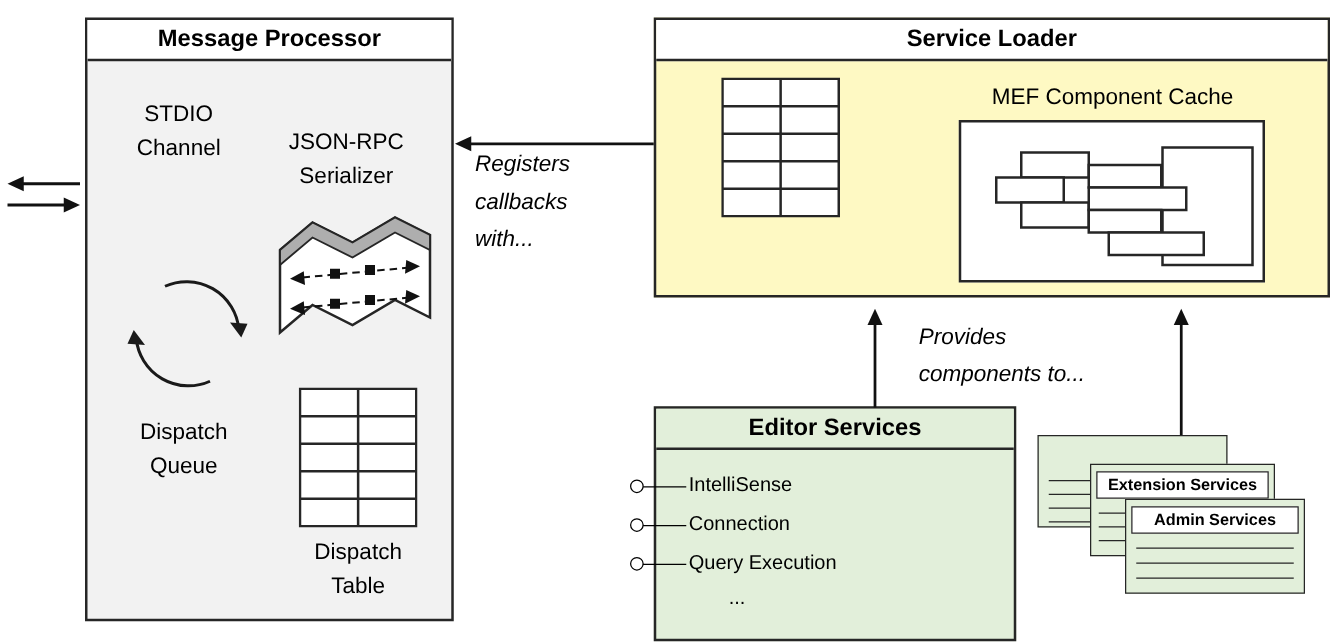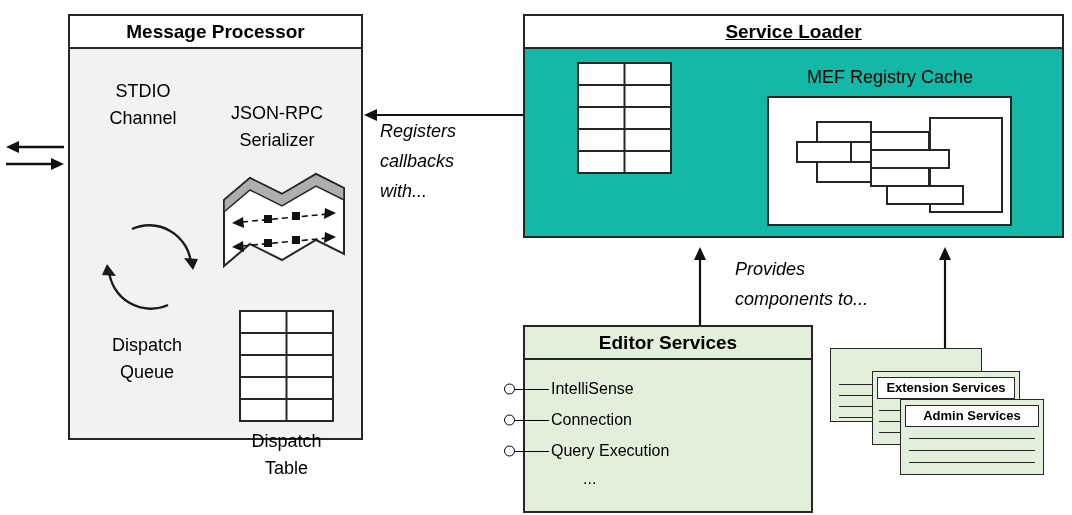--- a/index.html
+++ b/index.html
@@ -48,21 +48,21 @@
     position:absolute; left:4px; right:4px; top:5px; height:22px;
     border:1.6px solid #262626; background:#fff;
     font-weight:bold; font-size:13px; text-align:center; line-height:19px;
     overflow:hidden; white-space:nowrap;
   }
   .tline { position:absolute; height:0; border-top:1.6px solid #262626; }
 </style>
 </head>
 <body>
 
-<div class="panel" style="left:68px; top:14px; width:295px; height:426px; background:#f2f2f2;">
+<div class="panel" style="left:68px; top:14px; width:295px; height:483px; background:#f2f2f2;">
   <div class="panel-hdr">Message Processor</div>
 
   <div class="lbl" style="left:12px; top:62px; width:122px;">STDIO
 Channel</div>
 
   <div class="lbl" style="left:137px; top:84px; width:140px;">JSON-RPC
 Serializer</div>
 
   <svg class="abs" style="left:150px; top:146px;" width="128" height="112" viewBox="0 0 128 112">
     <polygon points="4,38 30,16 62,32 96,12 124,26 124,92 96,78 62,98 30,82 4,104" fill="#ffffff" stroke="#262626" stroke-width="2"></polygon>
@@ -102,34 +102,34 @@
 Table</div>
 </div>
 
 <svg class="abs" style="left:4px; top:140px;" width="64" height="32" viewBox="0 0 64 32">
   <line x1="60" y1="7" x2="12" y2="7" stroke="#111" stroke-width="2.4"></line>
   <polygon points="2,7 15,1 15,13" fill="#111"></polygon>
   <line x1="2" y1="24" x2="50" y2="24" stroke="#111" stroke-width="2.4"></line>
   <polygon points="60,24 47,18 47,30" fill="#111"></polygon>
 </svg>
 
-<div class="panel" style="left:523px; top:14px; width:541px; height:224px; background:#14b8a6;text-decoration:underline;">
+<div class="panel" style="left:523px; top:14px; width:541px; height:224px; background:#fef9c3;">
   <div class="panel-hdr">Service Loader</div>
 
   <svg class="abs" style="left:52px; top:46px;" width="95" height="112" viewBox="0 0 95 112">
     <rect x="1" y="1" width="93" height="110" fill="#fff" stroke="#262626" stroke-width="2"></rect>
     <line x1="47.5" y1="1" x2="47.5" y2="111" stroke="#262626" stroke-width="2"></line>
     <line x1="1" y1="23" x2="94" y2="23" stroke="#262626" stroke-width="2"></line>
     <line x1="1" y1="45" x2="94" y2="45" stroke="#262626" stroke-width="2"></line>
     <line x1="1" y1="67" x2="94" y2="67" stroke="#262626" stroke-width="2"></line>
     <line x1="1" y1="89" x2="94" y2="89" stroke="#262626" stroke-width="2"></line>
   </svg>
 
 
-  <div class="lbl" style="left:245px; top:48px; width:240px;">MEF Registry Cache</div>
+  <div class="lbl" style="left:245px; top:48px; width:240px;">MEF Component Cache</div>
 
   <div class="abs" style="left:242px; top:80px; width:245px; height:130px; background:#fff; border:2px solid #262626;">
     <svg width="241" height="126" viewBox="0 0 241 126">
       <rect x="161" y="20" width="72" height="94" fill="#fff" stroke="#262626" stroke-width="2"></rect>
       <rect x="48" y="24" width="54" height="20" fill="#fff" stroke="#262626" stroke-width="2"></rect>
       <rect x="28" y="44" width="54" height="20" fill="#fff" stroke="#262626" stroke-width="2"></rect>
       <rect x="48" y="64" width="54" height="20" fill="#fff" stroke="#262626" stroke-width="2"></rect>
       <rect x="102" y="34" width="58" height="18" fill="#fff" stroke="#262626" stroke-width="2"></rect>
       <rect x="102" y="52" width="78" height="18" fill="#fff" stroke="#262626" stroke-width="2"></rect>
       <rect x="102" y="70" width="58" height="18" fill="#fff" stroke="#262626" stroke-width="2"></rect>

